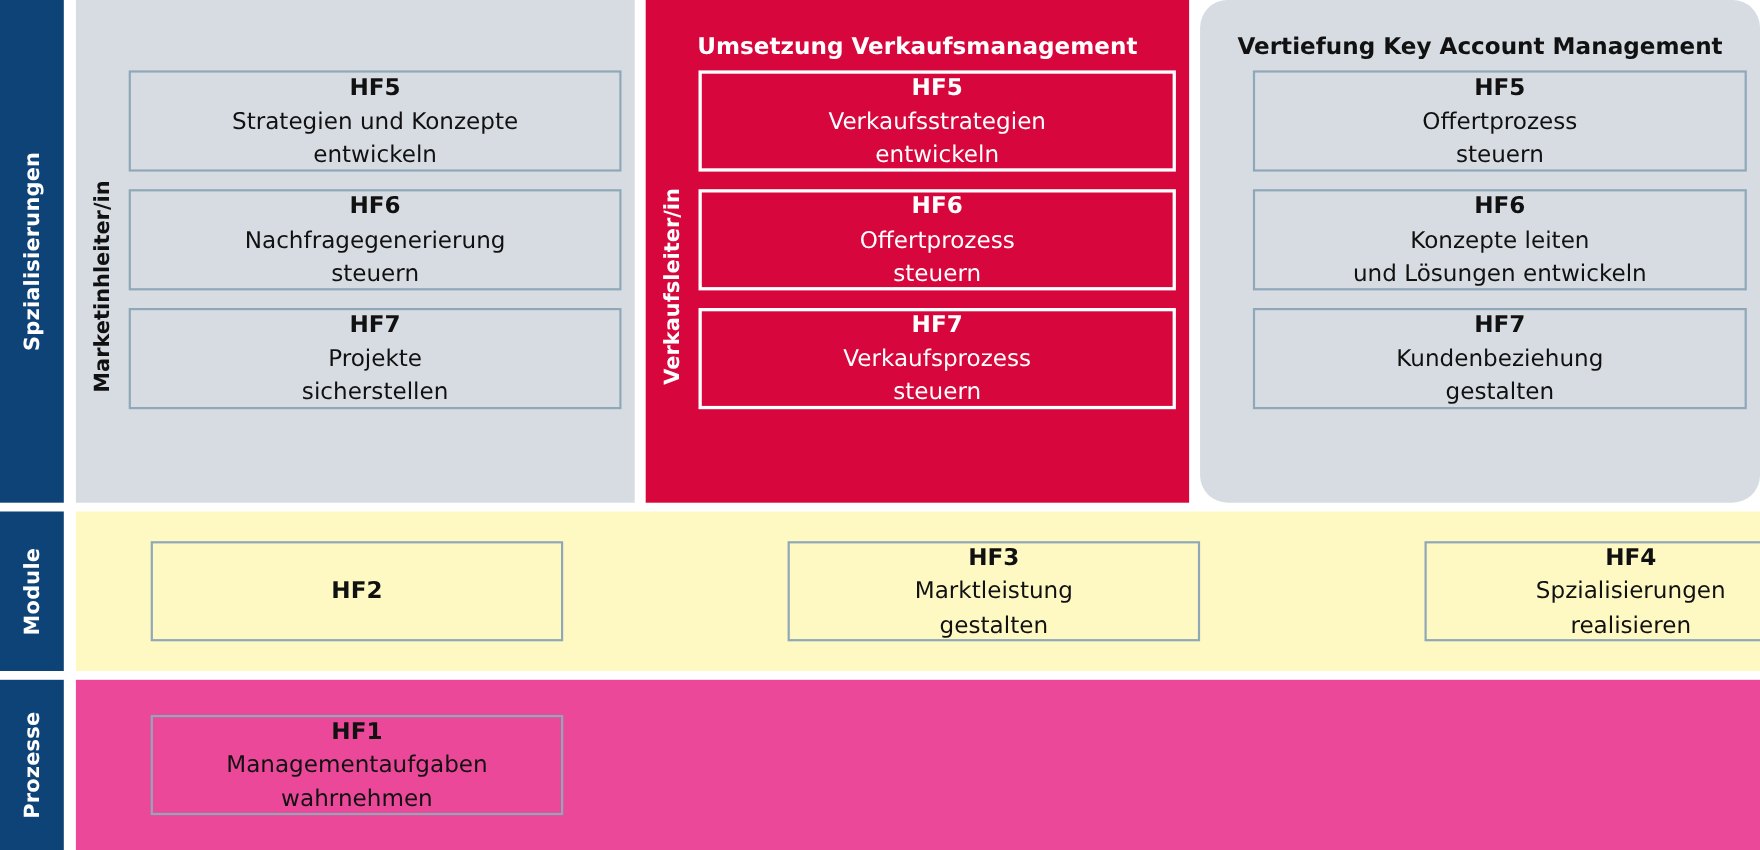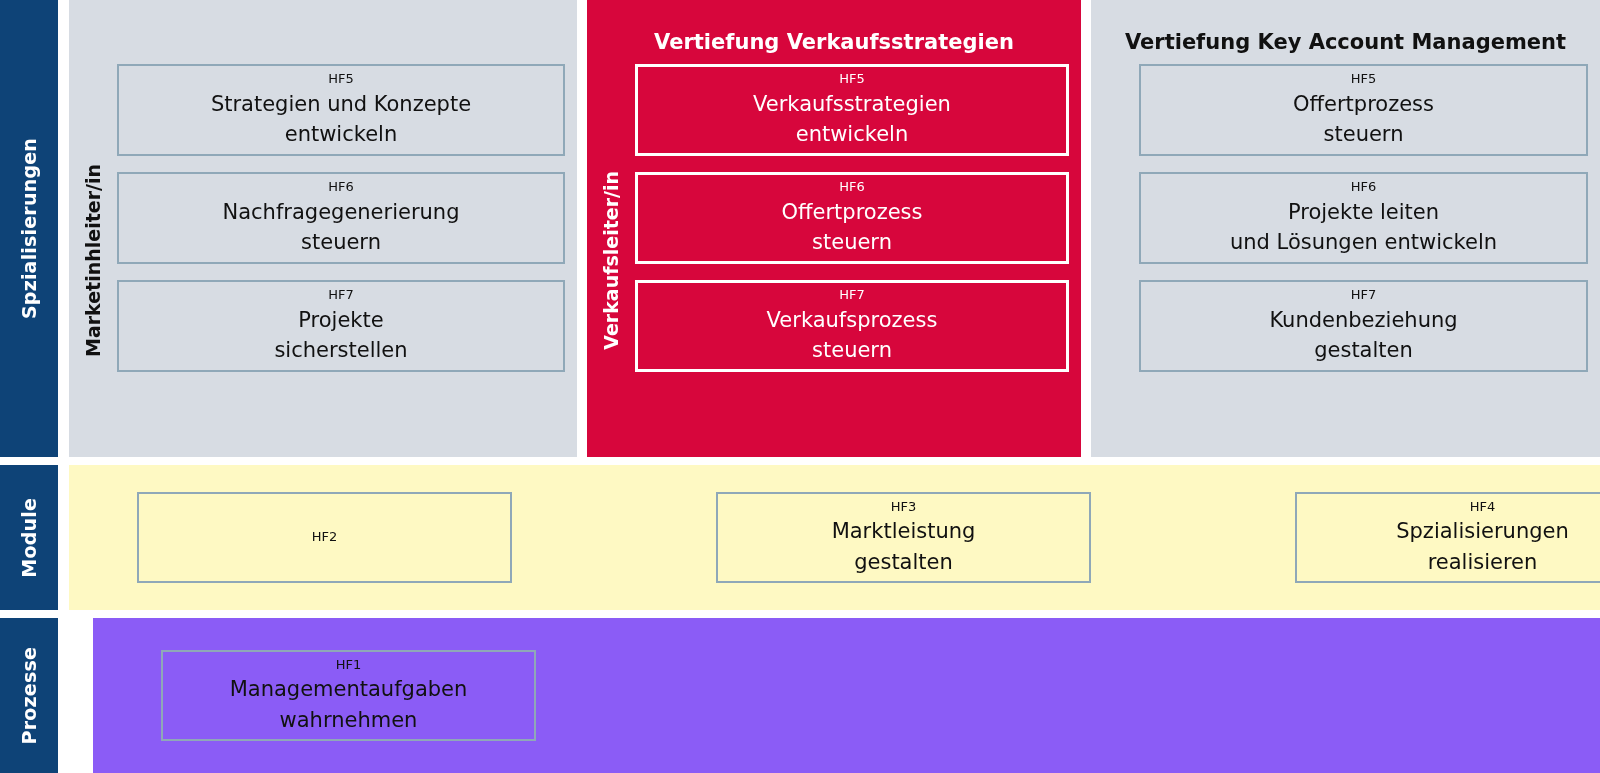--- a/index.html
+++ b/index.html
@@ -67,21 +67,21 @@
     box-sizing: border-box;
   }
   .panel-grey  { background: #d7dce3; }
   .panel-red   { background: #d7063c; }
 
   
   #panel-marketing { flex: 0 0 508px; }
   .panel-spacer-a  { flex: 0 0 10px; background:#ffffff; }
   #panel-verkauf   { flex: 0 0 494px; }
   .panel-spacer-b  { flex: 0 0 10px; background:#ffffff; }
-  #panel-kam       { flex: 1 1 auto; }
+  #panel-kam       { flex: 1 1 auto; border-radius: 25px; }
 
   .panel-inner {
     flex: 1 1 auto;
     display: flex;
     flex-direction: column;
     box-sizing: border-box;
   }
 
   .panel-title {
     text-align: center;
@@ -138,22 +138,22 @@
     flex-direction: column;
     align-items: center;
     justify-content: center;
     padding: 6px 8px;
     height: 92px;
   }
   .hf-box.on-red {
     border: 3px solid #ffffff;
   }
   .hf-code {
-    font-weight: normal;
-    font-size: 13px;
+    font-weight: bold;
+    font-size: 21px;
     color: #111111;
     line-height: 1.45;
   }
   .hf-desc {
     font-size: 21px;
     color: #111111;
     line-height: 1.45;
     white-space: pre-line;
   }
   .hf-box.on-red .hf-code,
@@ -174,26 +174,25 @@
     flex: 0 0 375px;
     display: flex;
   }
   .module-gap { flex: 0 0 134px; }
   .module-slot .hf-box { width: 100%; height: 91px; }
 
   
   #row-process { top: 618px; height: 155px; width: 1600px; }
   #row-process .process-body {
     flex: 1 1 auto;
-    background: #8b5cf6;
+    background: #ec4899;
     display: flex;
     align-items: center;
     box-sizing: border-box;
     padding: 0 0 0 68px;
-    margin-left: 24px;
   }
   #row-process .hf-box {
     flex: 0 0 375px;
     height: 91px;
   }
 </style>
 </head>
 <body>
 
 <div class="diagram">
@@ -232,21 +231,21 @@
               </div>
             </div>
           </div>
         </div>
       </div>
 
       <div class="panel-spacer-a"></div>
 
       <div class="panel panel-red" id="panel-verkauf">
         <div class="panel-inner">
-          <div class="panel-title on-red">Vertiefung Verkaufsstrategien</div>
+          <div class="panel-title on-red">Umsetzung Verkaufsmanagement</div>
           <div class="panel-cols">
             <div class="role-label on-red">
               <span class="vtext">Verkaufsleiter/in</span>
             </div>
             <div class="box-stack">
               <div class="hf-box on-red">
                 <span class="hf-code">HF5</span>
                 <span class="hf-desc">Verkaufsstrategien
 entwickeln</span>
               </div>
@@ -275,21 +274,21 @@
               <span class="vtext"></span>
             </div>
             <div class="box-stack">
               <div class="hf-box">
                 <span class="hf-code">HF5</span>
                 <span class="hf-desc">Offertprozess
 steuern</span>
               </div>
               <div class="hf-box">
                 <span class="hf-code">HF6</span>
-                <span class="hf-desc">Projekte leiten
+                <span class="hf-desc">Konzepte leiten
 und Lösungen entwickeln</span>
               </div>
               <div class="hf-box">
                 <span class="hf-code">HF7</span>
                 <span class="hf-desc">Kundenbeziehung
 gestalten</span>
               </div>
             </div>
           </div>
         </div>

